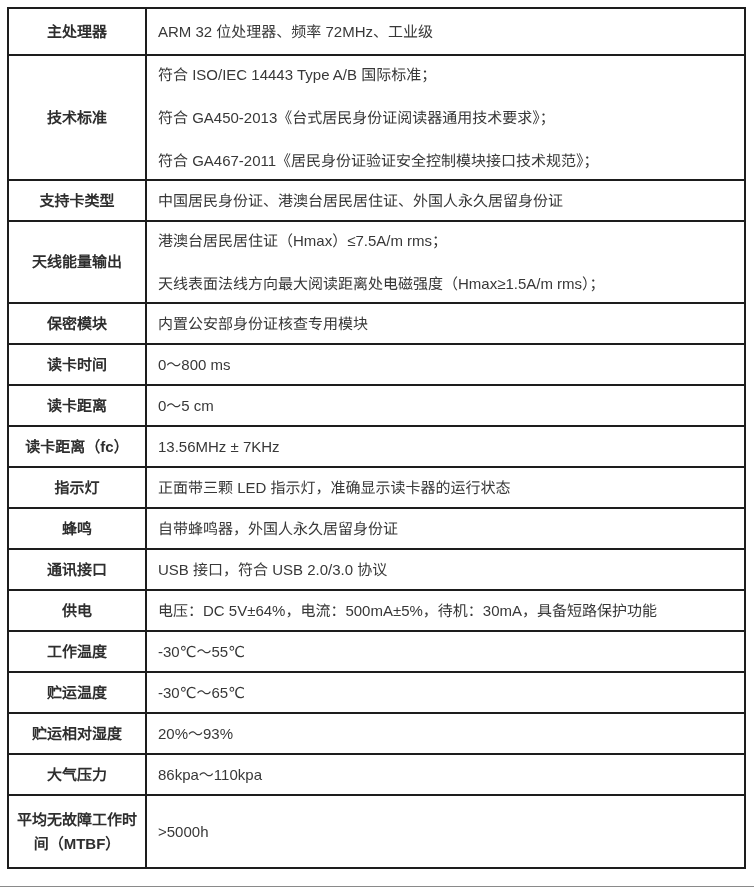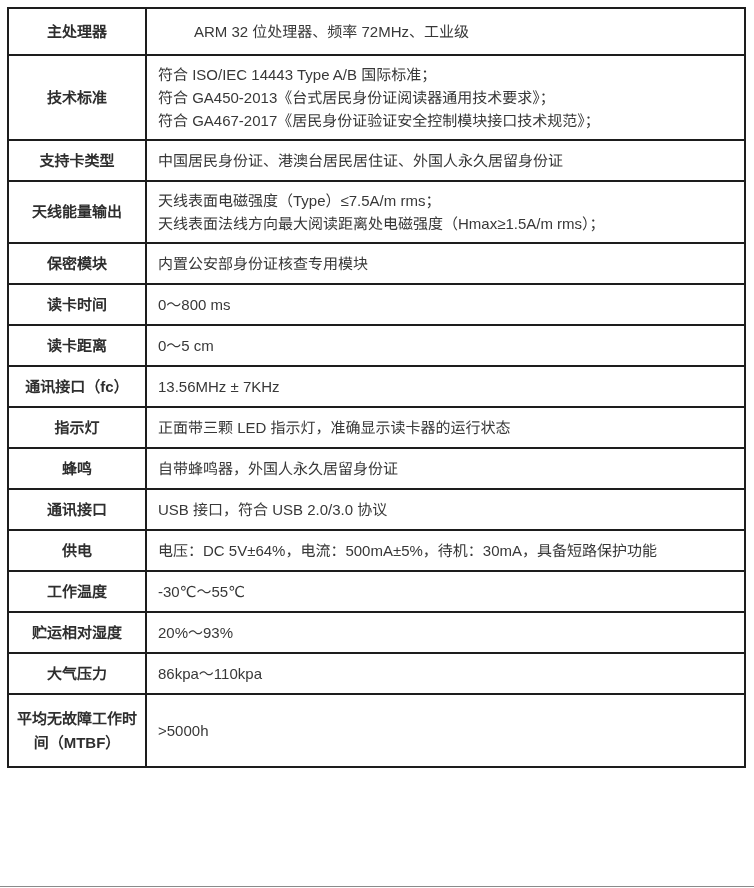--- a/index.html
+++ b/index.html
@@ -20,21 +20,21 @@
     width: 739px;
     border: 2px solid #1d1d1d;
     background: #ffffff;
   }
   .spec-row {
     display: flex;
     align-items: stretch;
     min-height: 41px;
     border-top: 2px solid #1d1d1d;
   }
-  .spec-row:first-child { border-top: none; min-height: 45px; gap: 36px; }
+  .spec-row:first-child { border-top: none; min-height: 45px; }
   .spec-row:last-child  { min-height: 73px; }
   .spec-label {
     flex: 0 0 138px;
     width: 138px;
     border-right: 2px solid #1d1d1d;
     display: flex;
     flex-direction: column;
     justify-content: center;
     align-items: center;
     text-align: center;
@@ -50,21 +50,21 @@
     flex-direction: column;
     justify-content: center;
     padding: 8px 10px 8px 11px;
     font-size: 15px;
     color: #383838;
   }
   .spec-value-line {
     line-height: 21px;
     white-space: normal;
   }
-  .spec-value-line + .spec-value-line { margin-top: 2px; }
+  .spec-value-line + .spec-value-line { margin-top: 22px; }
   .page-bottom-rule {
     position: absolute;
     left: 0;
     right: 0;
     bottom: 1px;
     height: 1px;
     background: #8a8a8a;
   }
 </style>
 </head>
@@ -76,35 +76,35 @@
     <div class="spec-value">
         <div class="spec-value-line">ARM 32 位处理器、频率 72MHz、工业级</div>
       </div>
   </div>
 
   <div class="spec-row">
     <div class="spec-label">技术标准</div>
     <div class="spec-value">
         <div class="spec-value-line">符合 ISO/IEC 14443 Type A/B 国际标准；</div>
         <div class="spec-value-line">符合 GA450-2013《台式居民身份证阅读器通用技术要求》；</div>
-        <div class="spec-value-line">符合 GA467-2017《居民身份证验证安全控制模块接口技术规范》；</div>
+        <div class="spec-value-line">符合 GA467-2011《居民身份证验证安全控制模块接口技术规范》；</div>
       </div>
   </div>
 
   <div class="spec-row">
     <div class="spec-label">支持卡类型</div>
     <div class="spec-value">
         <div class="spec-value-line">中国居民身份证、港澳台居民居住证、外国人永久居留身份证</div>
       </div>
   </div>
 
   <div class="spec-row">
     <div class="spec-label">天线能量输出</div>
     <div class="spec-value">
-        <div class="spec-value-line">天线表面电磁强度（Type）≤7.5A/m rms；</div>
+        <div class="spec-value-line">港澳台居民居住证（Hmax）≤7.5A/m rms；</div>
         <div class="spec-value-line">天线表面法线方向最大阅读距离处电磁强度（Hmax≥1.5A/m rms）；</div>
       </div>
   </div>
 
   <div class="spec-row">
     <div class="spec-label">保密模块</div>
     <div class="spec-value">
         <div class="spec-value-line">内置公安部身份证核查专用模块</div>
       </div>
   </div>
@@ -117,21 +117,21 @@
   </div>
 
   <div class="spec-row">
     <div class="spec-label">读卡距离</div>
     <div class="spec-value">
         <div class="spec-value-line">0～5 cm</div>
       </div>
   </div>
 
   <div class="spec-row">
-    <div class="spec-label">通讯接口（fc）</div>
+    <div class="spec-label">读卡距离（fc）</div>
     <div class="spec-value">
         <div class="spec-value-line">13.56MHz ± 7KHz</div>
       </div>
   </div>
 
   <div class="spec-row">
     <div class="spec-label">指示灯</div>
     <div class="spec-value">
         <div class="spec-value-line">正面带三颗 LED 指示灯，准确显示读卡器的运行状态</div>
       </div>
@@ -158,20 +158,26 @@
       </div>
   </div>
 
   <div class="spec-row">
     <div class="spec-label">工作温度</div>
     <div class="spec-value">
         <div class="spec-value-line">-30℃～55℃</div>
       </div>
   </div>
 
+  <div class="spec-row">
+    <div class="spec-label">贮运温度</div>
+    <div class="spec-value">
+        <div class="spec-value-line">-30℃～65℃</div>
+      </div>
+  </div>
 
 
   <div class="spec-row">
     <div class="spec-label">贮运相对湿度</div>
     <div class="spec-value">
         <div class="spec-value-line">20%～93%</div>
       </div>
   </div>
 
   <div class="spec-row">

